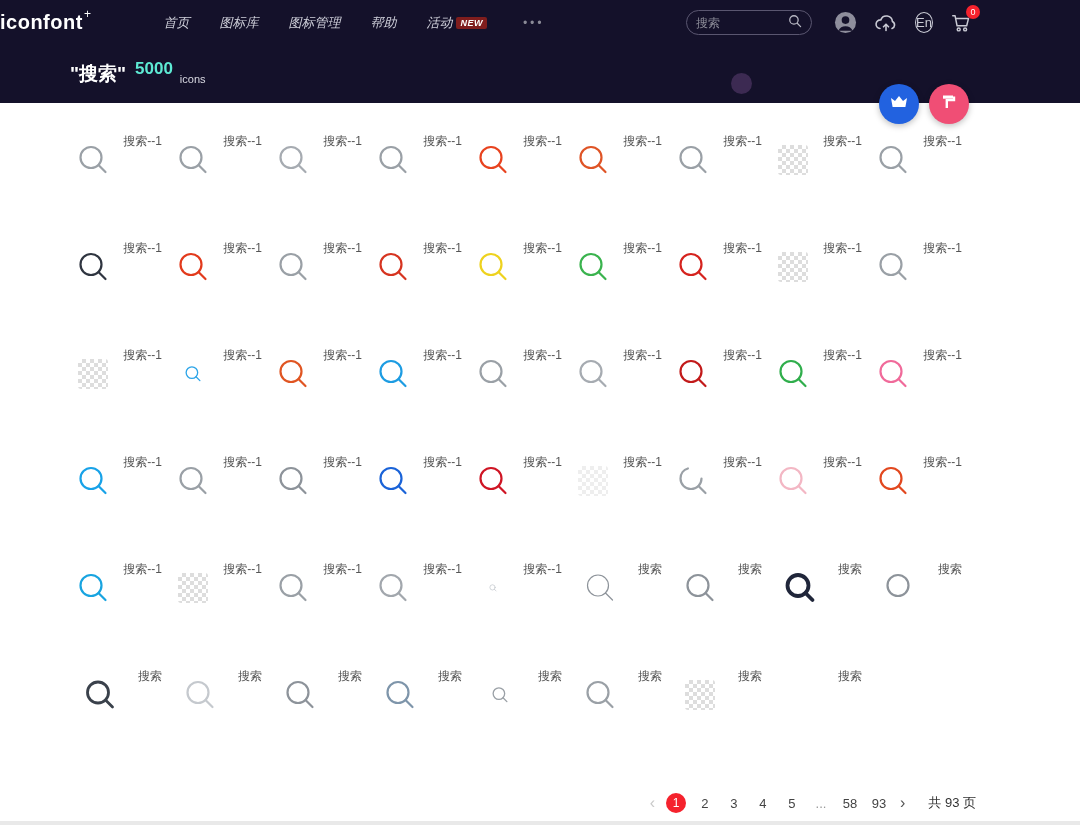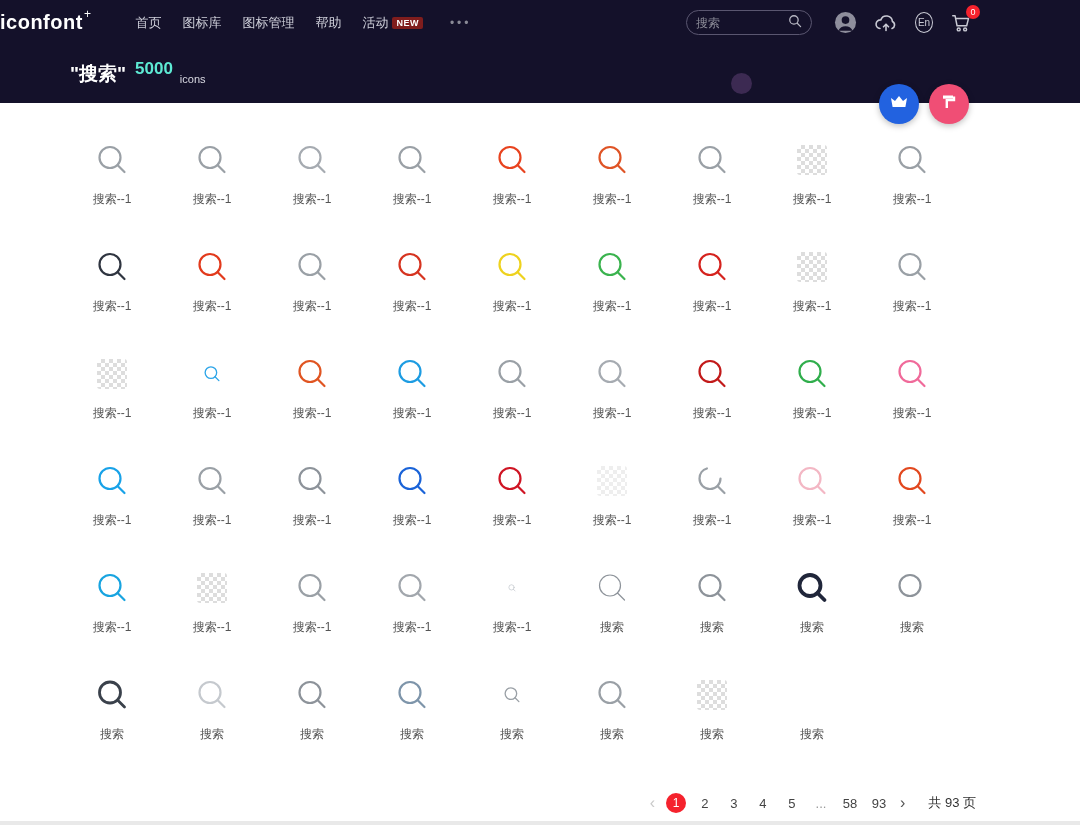--- a/index.html
+++ b/index.html
@@ -5,36 +5,36 @@
   * { margin:0; padding:0; box-sizing:border-box; }
   html,body { width:1080px; height:825px; overflow:hidden; background:#fff;
     font-family:"Liberation Sans", sans-serif; }
   body { position:relative; }
 
   
   .topbar { height:45px; background:#14112a; display:flex; align-items:center;
     position:relative; z-index:10; }
   .logo { color:#fff; font-size:20px; font-weight:bold; letter-spacing:.5px; cursor:pointer; display:flex; }
   .logo .plus { font-size:12px; margin-left:1px; transform:translateY(-4px); font-weight:normal; }
-  .nav { display:flex; align-items:center; margin-left:44px; gap:21px; }
+  .nav { display:flex; align-items:center; margin-left:72px; gap:30px;font-style:italic; }
   .nav-item { color:#cfd0da; font-size:13px; cursor:pointer; display:flex; align-items:center; white-space:nowrap; }
   .new-badge { background:#7f1d1d; color:#fff; font-size:9px; font-weight:bold;
     padding:1px 4px; border-radius:2px; margin-left:4px; letter-spacing:.5px; }
   .more-dots { color:#8a8a96; font-size:12px; letter-spacing:3px; cursor:pointer; margin-left:6px; }
 
   .search-pill { margin-left:auto; width:126px; height:25px; border:1px solid #5a5670;
     border-radius:13px; display:flex; align-items:center; padding:0 9px; background:transparent; }
   .search-pill input { flex:1; background:transparent; border:none; outline:none;
     color:#cfd0da; font-size:12px; width:80px; font-family:"Liberation Sans",sans-serif; }
   .search-pill input::placeholder { color:#8a8a96; }
 
   .top-icons { display:flex; align-items:center; gap:17px; margin-left:22px; margin-right:108px; }
   .top-ico { cursor:pointer; display:flex; align-items:center; justify-content:center; position:relative; }
   .en-circle { width:18px; height:21px; border:1.5px solid #c9cad4; border-radius:50%;
-    color:#c9cad4; font-size:10px; display:flex; align-items:center; justify-content:center; }
+    color:#c9cad4; font-size:13px; display:flex; align-items:center; justify-content:center; }
   .cart-badge { position:absolute; top:-7px; right:-8px; background:#f5222d; color:#fff;
     font-size:9px; min-width:14px; height:14px; border-radius:8px; display:flex;
     align-items:center; justify-content:center; padding:0 3px; }
 
   
   .hero { height:58px; background:#14112a; display:flex; align-items:center;
     padding-left:70px; position:relative; }
   .hero-query { color:#fff; font-size:19px; font-weight:bold; }
   .hero-count { color:#5eead4; font-size:17px; font-weight:bold; margin:0 7px 10px 9px; }
   .hero-icons-label { color:#d9d9e2; font-size:11px; margin-top:9px; }
@@ -43,21 +43,21 @@
 
   .fab { position:absolute; width:40px; height:40px; border-radius:50%; z-index:20;
     display:flex; align-items:center; justify-content:center; cursor:pointer;
     box-shadow:0 2px 6px rgba(0,0,0,.25); }
   .fab-blue { left:879px; top:84px; background:#2262e0; }
   .fab-pink { left:929px; top:84px; background:#f04e75; }
 
   
   .grid { margin:28px 0 0 62px; width:900px; display:grid;
     grid-template-columns:repeat(9,100px); grid-auto-rows:107px; }
-  .cell { display:flex; flex-direction:column; align-items:center; cursor:pointer; }
+  .cell { display:flex; flex-direction:row; cursor:pointer; }
   .ic { height:58px; width:100%; display:flex; align-items:center; justify-content:center; }
   .lab { font-size:12px; color:#555; margin-top:2px; white-space:nowrap; }
   .checker { width:30px; height:30px; border-radius:3px; opacity:.85;
     background-image:linear-gradient(45deg,#d8d8d8 25%,transparent 25%),
       linear-gradient(-45deg,#d8d8d8 25%,transparent 25%),
       linear-gradient(45deg,transparent 75%,#d8d8d8 75%),
       linear-gradient(-45deg,transparent 75%,#d8d8d8 75%);
     background-size:8px 8px; background-position:0 0,0 4px,4px -4px,-4px 0; }
   .checker.light { background-image:linear-gradient(45deg,#ececec 25%,transparent 25%),
       linear-gradient(-45deg,#ececec 25%,transparent 25%),

